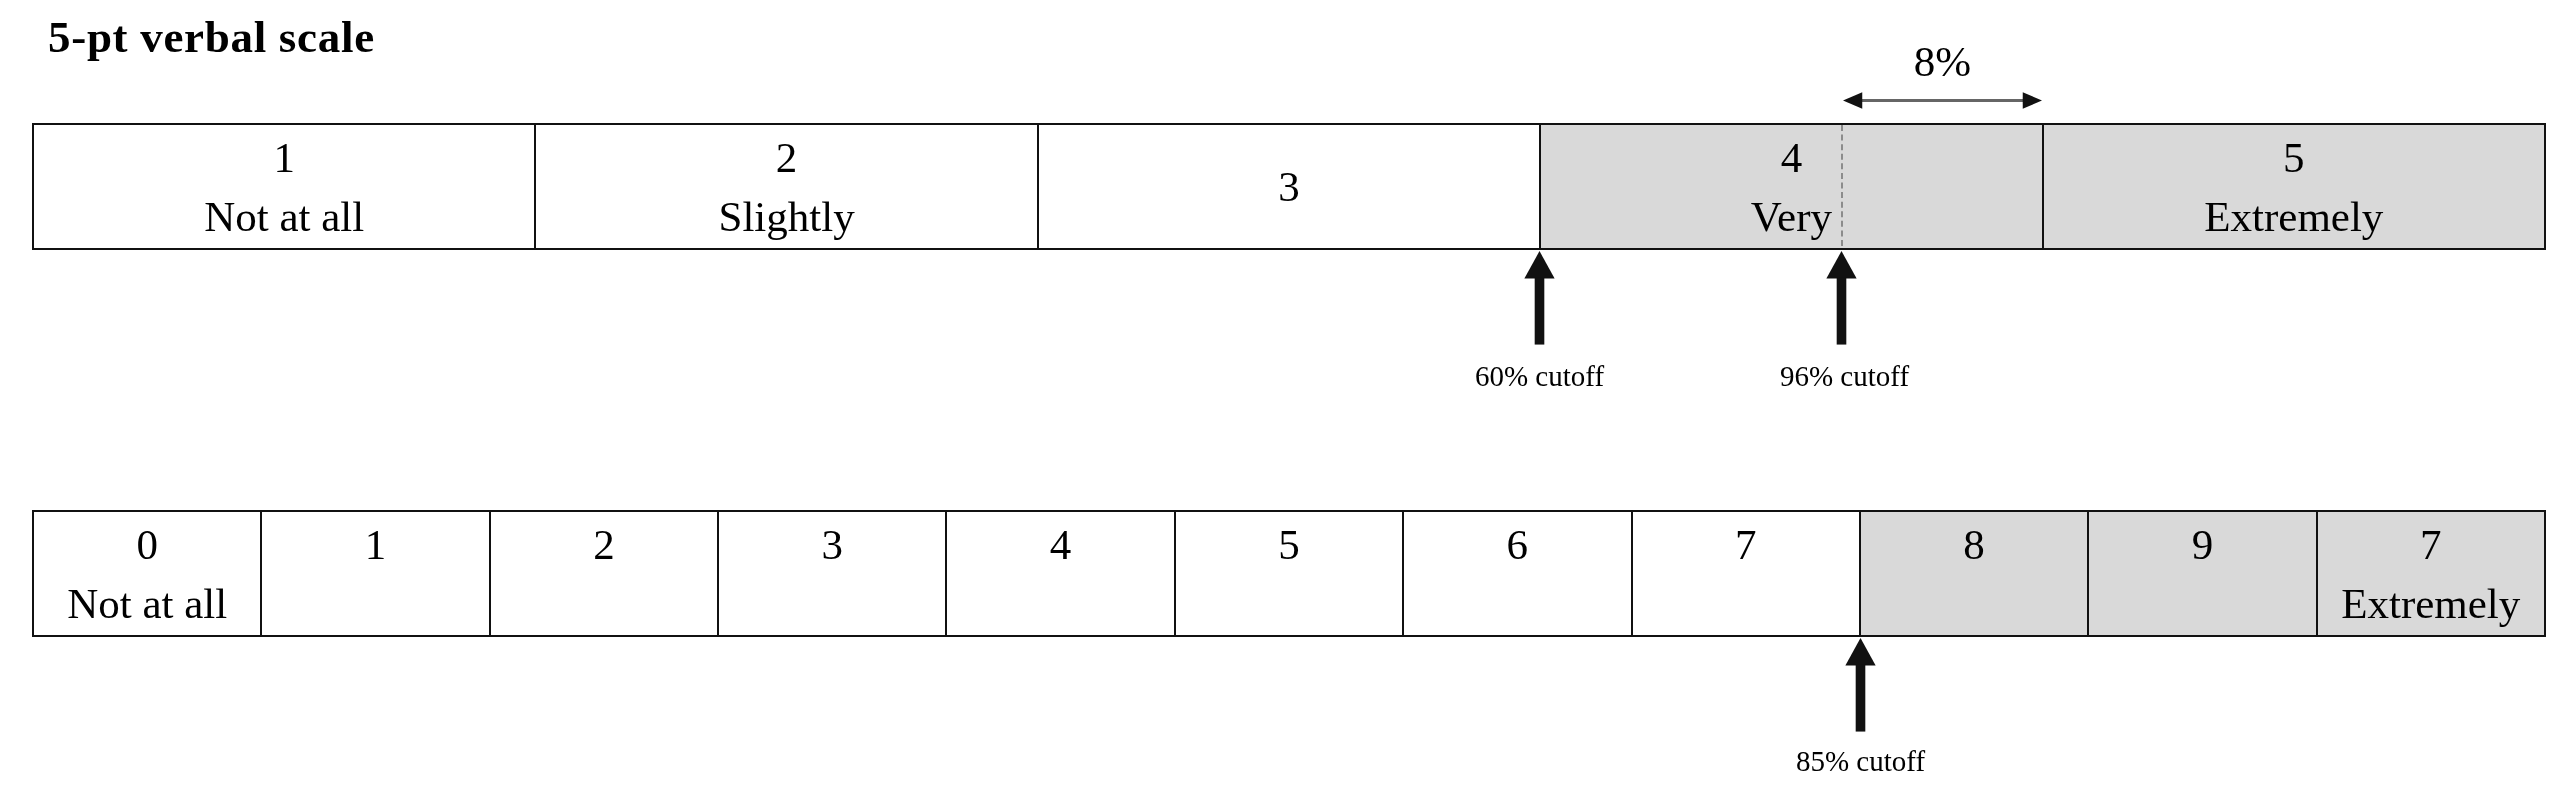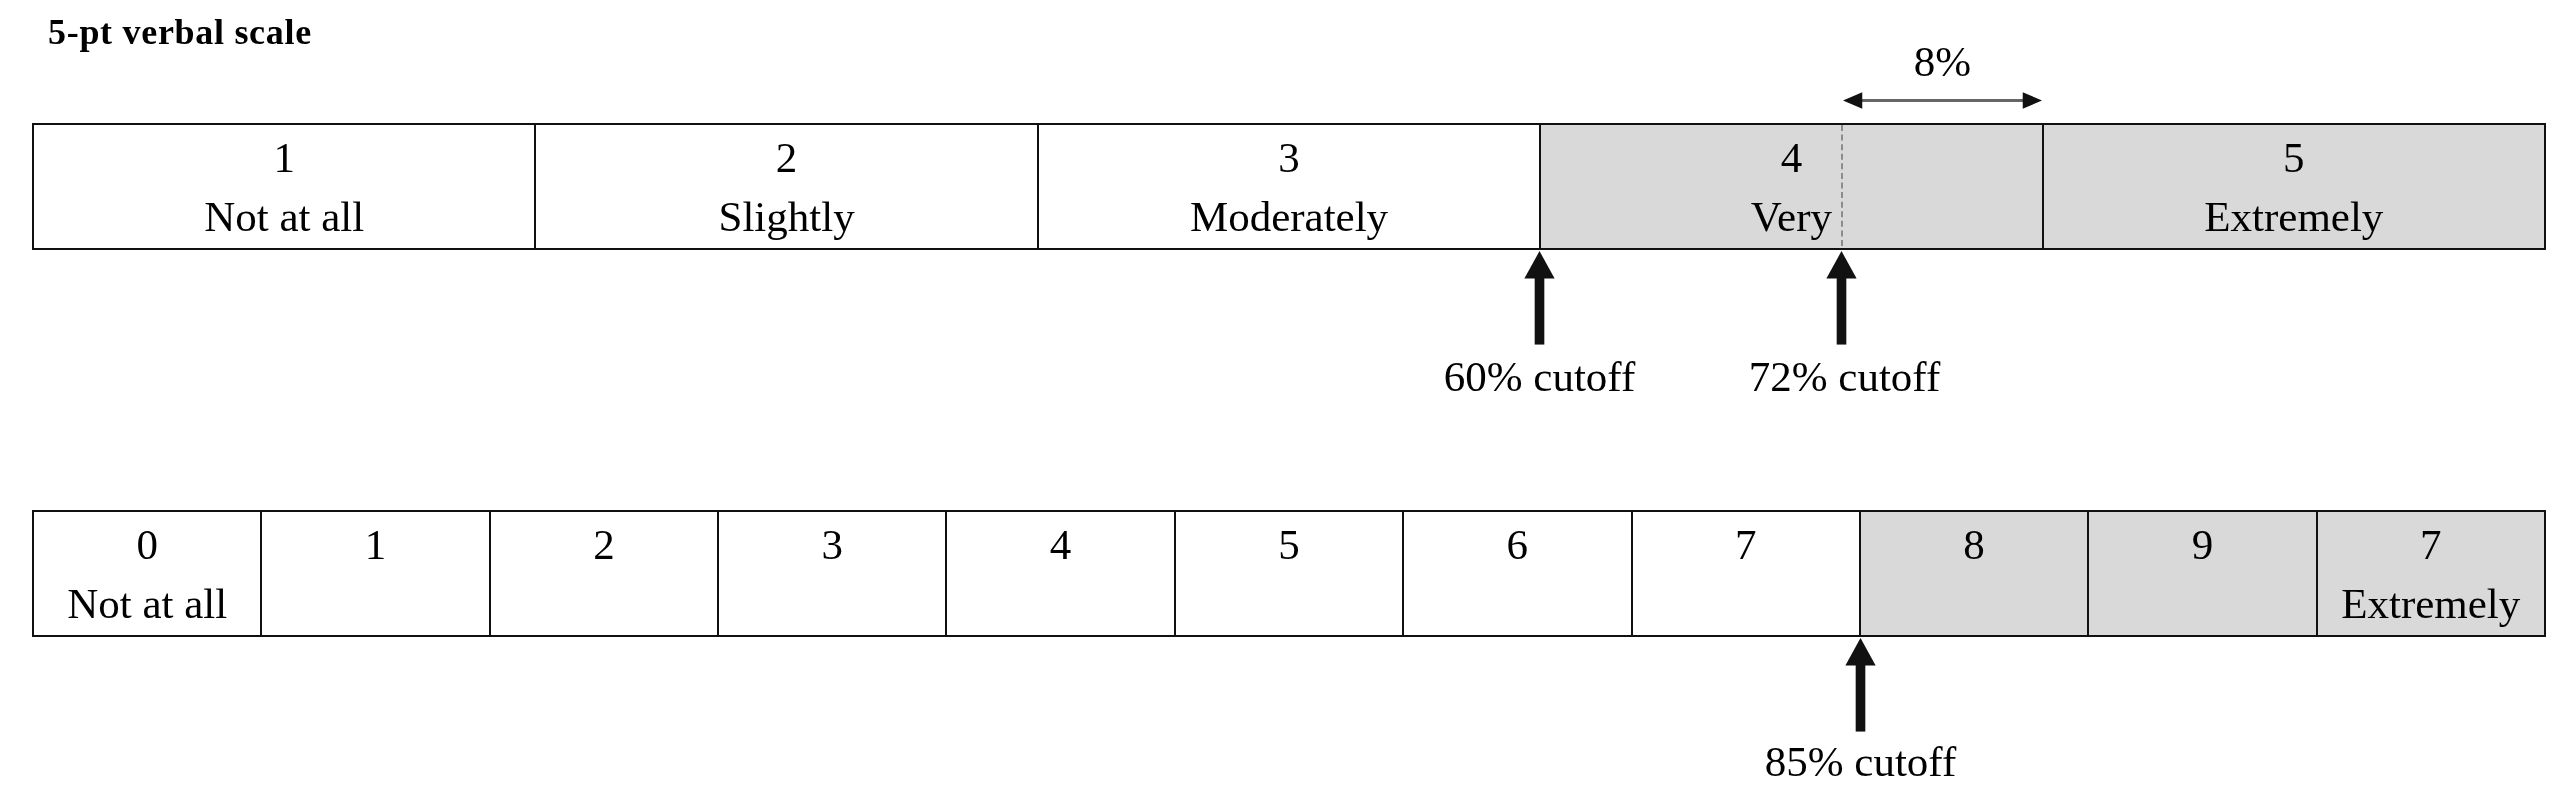--- a/index.html
+++ b/index.html
@@ -14,21 +14,21 @@
     background: var(--background, #ffffff);
     font-family: "Liberation Serif", "DejaVu Serif", serif;
     color: var(--text, #000000);
     overflow: hidden;
   }
 
   
   .scale-title {
     position: absolute;
     left: 48px;
-    font-size: 36px;
+    font-size: 45px;
     font-weight: 700;
     letter-spacing: 0.7px;
     white-space: nowrap;
   }
   .title-verbal { top: 11px; }
   .title-numerical { top: 417px; }
 
   
   .scale-table {
     position: absolute;
@@ -104,21 +104,21 @@
   }
   .arrow-60 { left: 1523px; top: 251px; }
   .arrow-72 { left: 1825px; top: 251px; }
   .arrow-73 { left: 1844px; top: 638px; }
 
   
   .cutoff-label {
     position: absolute;
     width: 303px;
     text-align: center;
-    font-size: 43px;
+    font-size: 29px;
     line-height: 47px;
     white-space: nowrap;
   }
   .label-60 { left: 1388px; top: 353px; }
   .label-72 { left: 1693px; top: 353px; }
   .label-73 { left: 1709px; top: 738px; }
 </style>
 </head>
 <body>
 
@@ -138,21 +138,20 @@
     <div class="cell">
       <span class="cell-value">1</span>
       <span class="cell-label">Not at all</span>
     </div>
     <div class="cell">
       <span class="cell-value">2</span>
       <span class="cell-label">Slightly</span>
     </div>
     <div class="cell">
       <span class="cell-value">3</span>
-      <span class="cell-label">Moderately</span>
     </div>
     <div class="cell shaded">
       <span class="cell-value">4</span>
       <span class="cell-label">Very</span>
     </div>
     <div class="cell shaded">
       <span class="cell-value">5</span>
       <span class="cell-label">Extremely</span>
     </div>
   </div>
@@ -162,21 +161,21 @@
   <svg class="up-arrow arrow-60" viewBox="0 0 48 138" xmlns="http://www.w3.org/2000/svg">
     <polygon points="24,0 46,40 2,40" fill="currentColor"></polygon>
     <rect x="17" y="38" width="14" height="98" fill="currentColor"></rect>
   </svg>
   <svg class="up-arrow arrow-72" viewBox="0 0 48 138" xmlns="http://www.w3.org/2000/svg">
     <polygon points="24,0 46,40 2,40" fill="currentColor"></polygon>
     <rect x="17" y="38" width="14" height="98" fill="currentColor"></rect>
   </svg>
 
   <div class="cutoff-label label-60">60% cutoff</div>
-  <div class="cutoff-label label-72">72% cutoff</div>
+  <div class="cutoff-label label-72">96% cutoff</div>
 
 
   <div class="scale-table table-numerical">
     <div class="cell">
       <span class="cell-value">0</span>
       <span class="cell-label">Not at all</span>
     </div>
     <div class="cell">
       <span class="cell-value">1</span>
       <span class="cell-label"></span>

